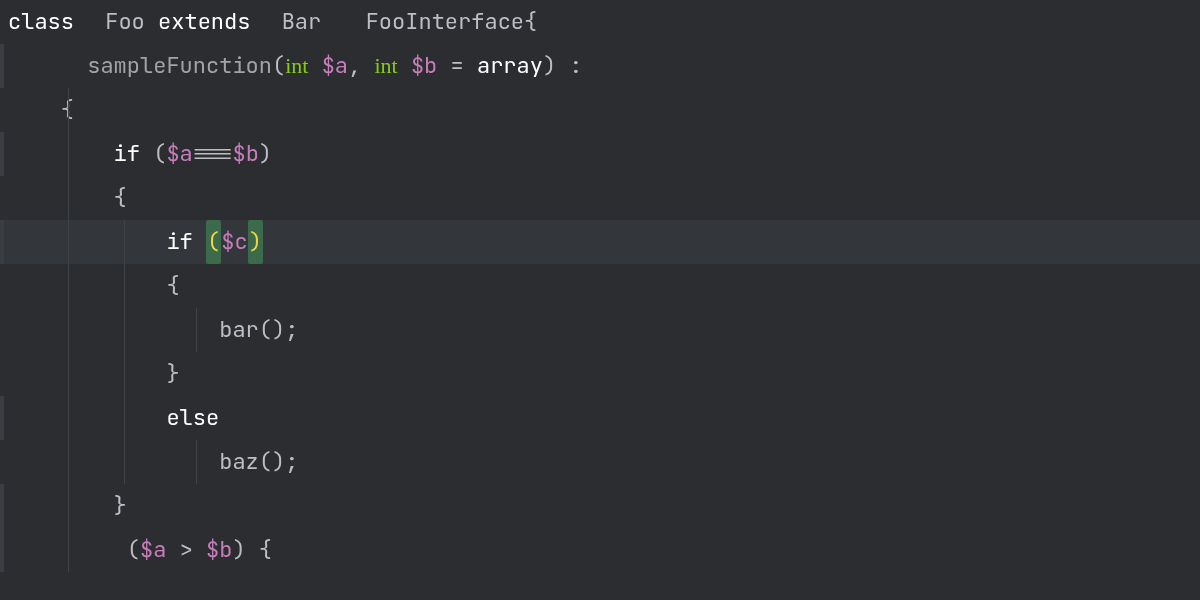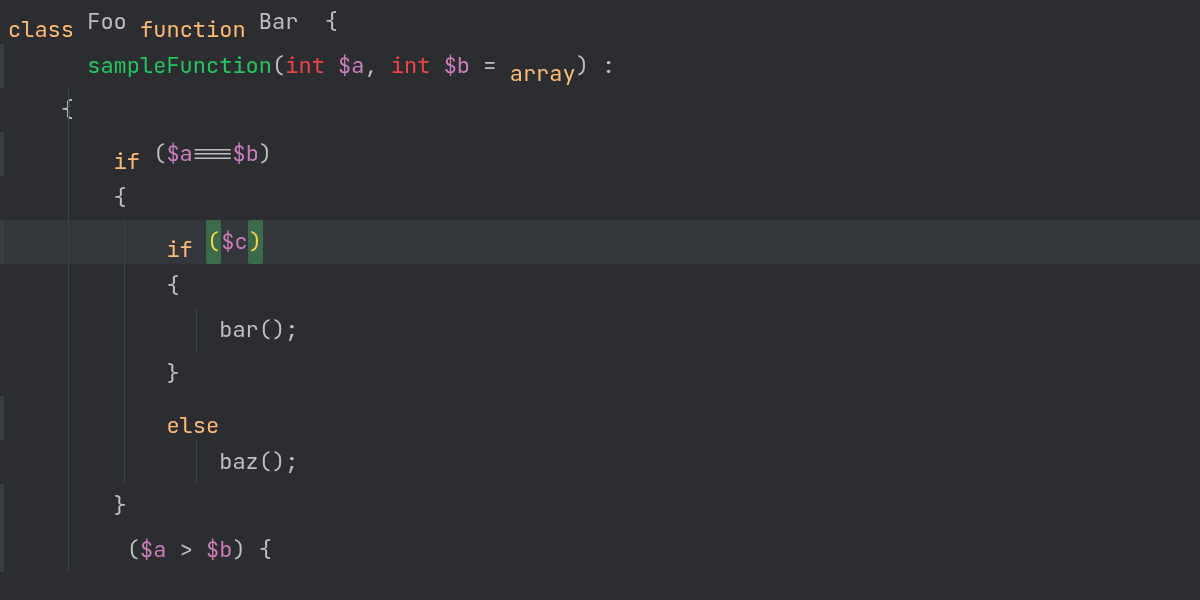--- a/index.html
+++ b/index.html
@@ -35,47 +35,48 @@
     background: #3a3d41;
   }
   .indent-guide {
     position: absolute;
     top: 0;
     bottom: 0;
     width: 1px;
     background: #3e4145;
   }
   
-  .kw      { color: #fdba74; margin-top: 8px; } 
-  .type    { color: #ef4444; }
-  .cls     { color: #bcbec4; } 
-  .fn      { color: #22c55e; } 
+  .kw      { color: #ffffff; } 
+  .type    { color: #84cc16; font-family: Liberation Serif, serif; }
+  .cls     { color: #bcbec4; margin-left: 18px; } 
+  .fn      { color: #a3a3a3; } 
   .var     { color: #c77dbb; } 
   .punc    { color: #bcbec4; }
   .op      { color: #bcbec4; }
   .call    { color: #bcbec4; }
   .paren-y { color: #f5d547; } 
   .paren   { color: #bcbec4; }
   .bracket-hl {
     background: #3b6b4a;
     border-radius: 2px;
     padding: 0 1px;
   }
 </style>
 </head>
 <body>
 
 <div class="editor">
 
   <div class="line">
     <span class="kw">class</span><span> </span>
     <span class="cls">Foo</span><span> </span>
-    <span class="kw">function</span><span> </span>
+    <span class="kw">extends</span><span> </span>
     <span class="cls">Bar</span><span> </span>
     <span> </span>
+    <span class="cls">FooInterface</span>
     <span class="punc">{</span>
   </div>
 
   <div class="line">
     <span class="gutter-bar"></span>
     <span>    </span>
     <span> </span>
     <span> </span>
     <span class="fn">sampleFunction</span>
     <span class="paren">(</span>

